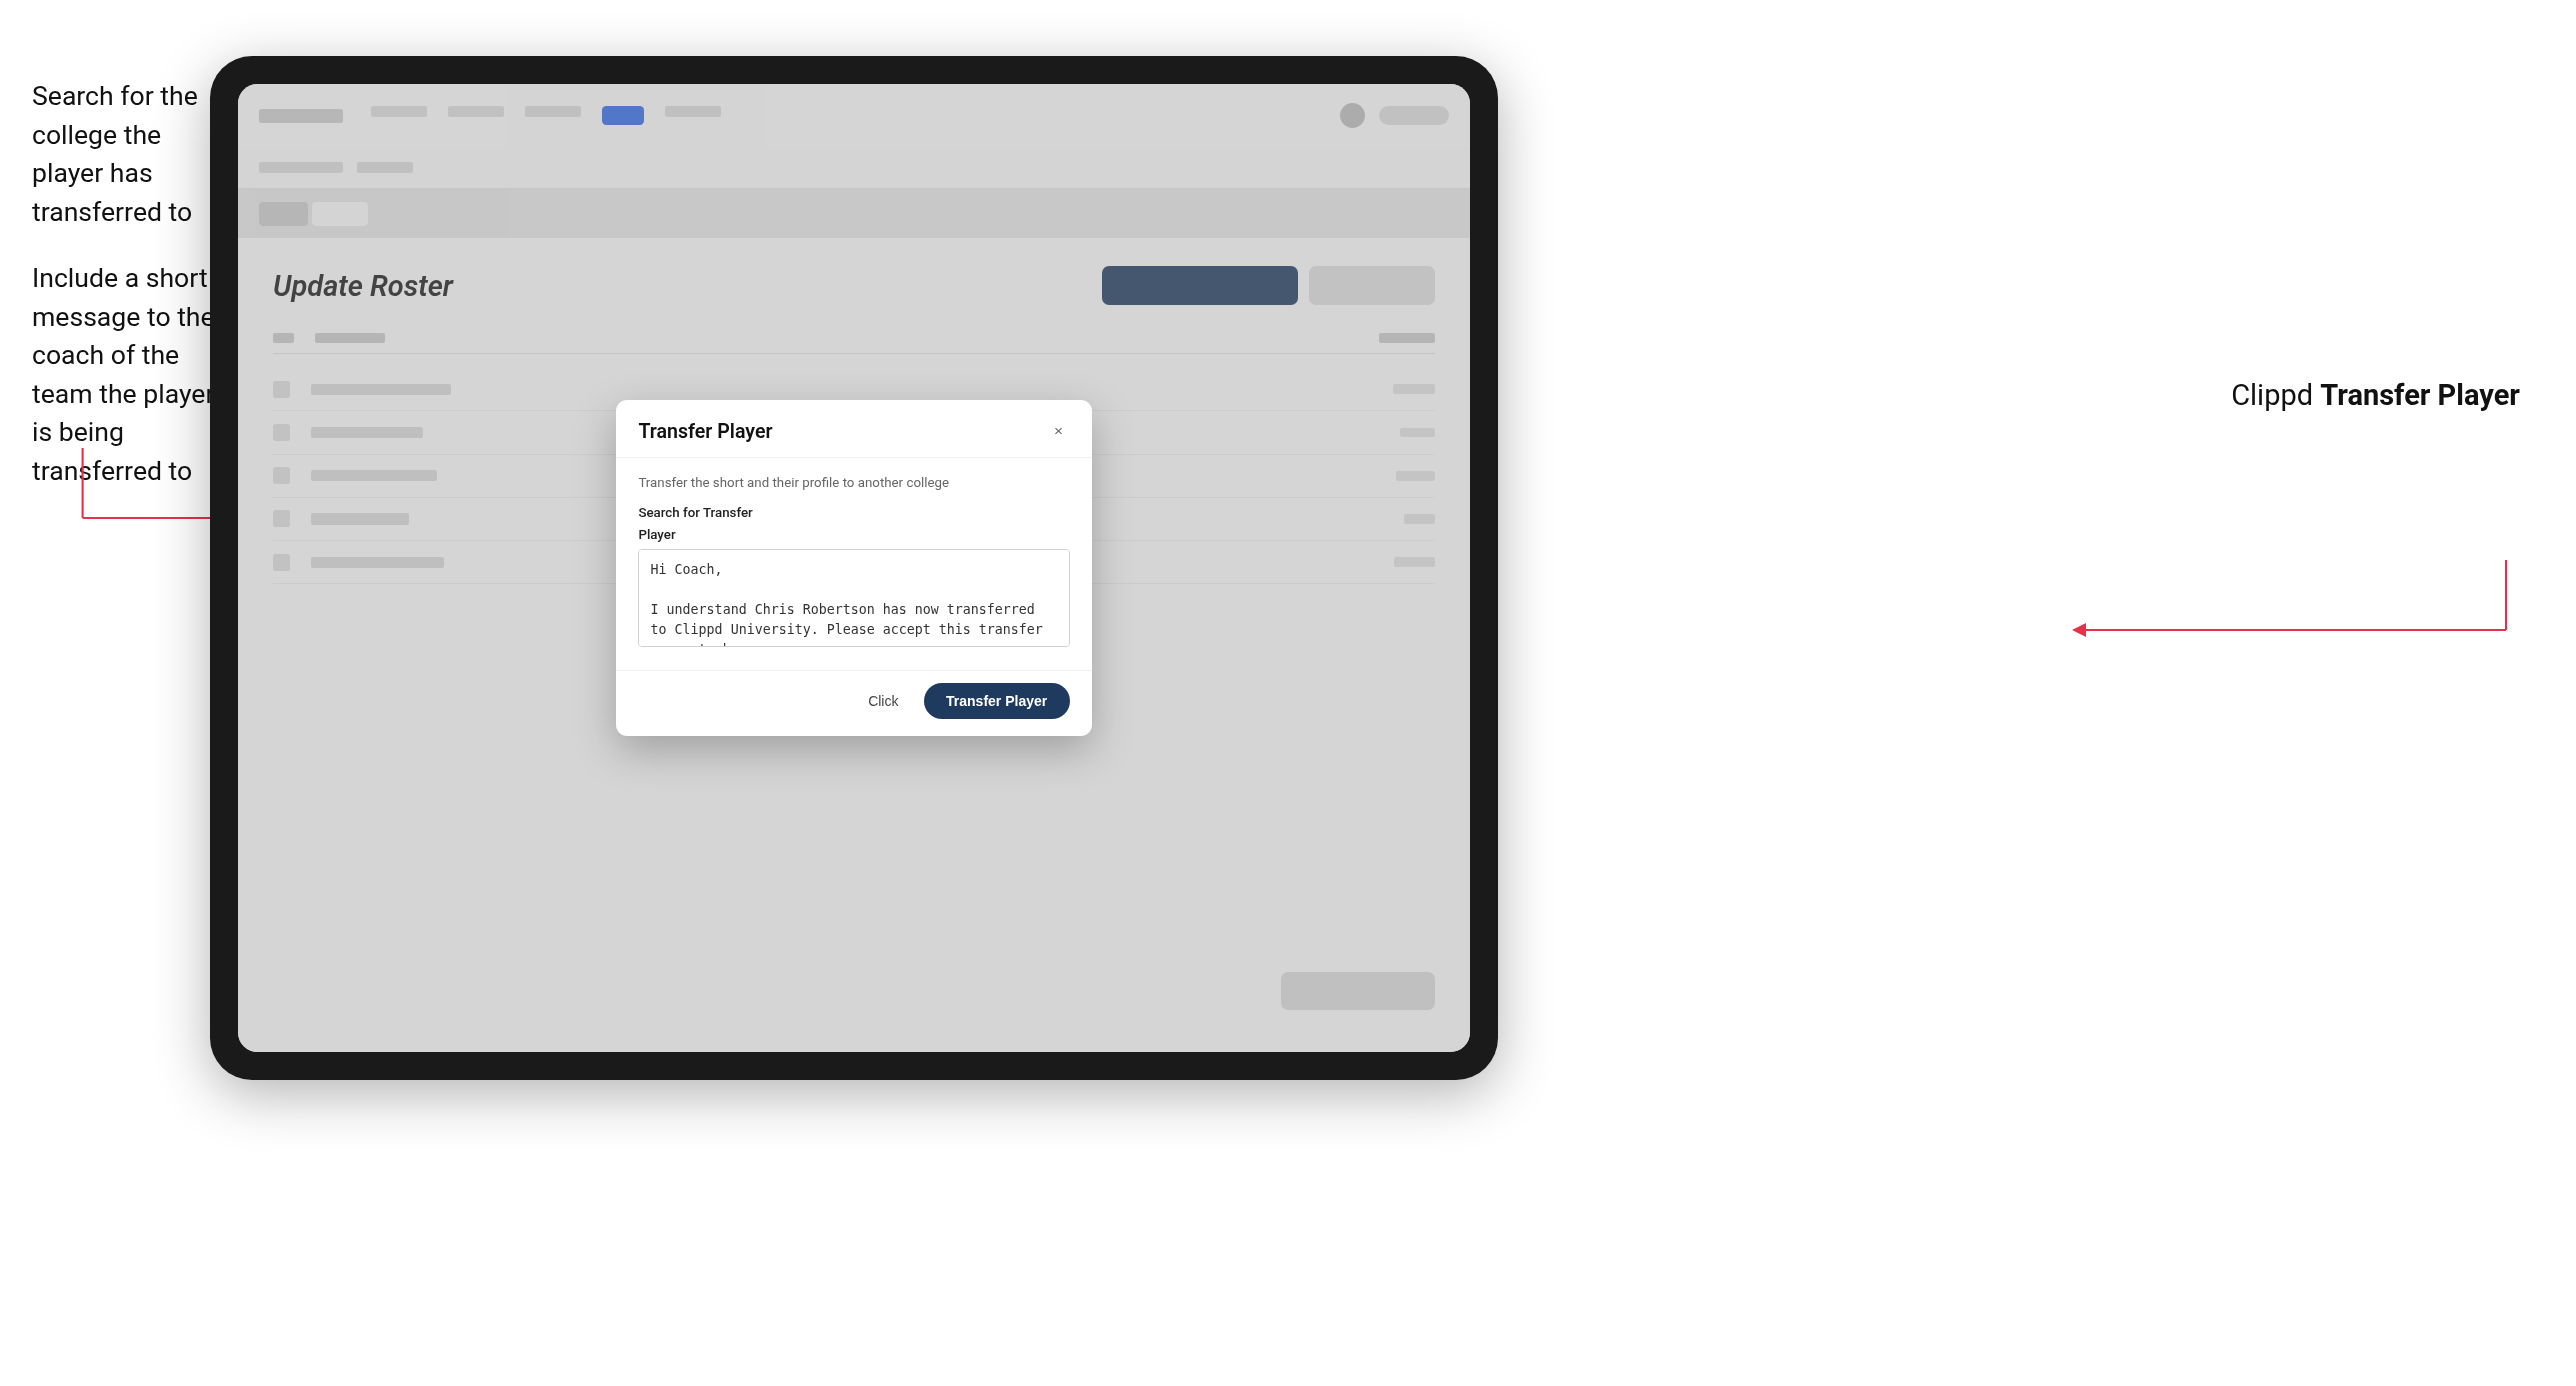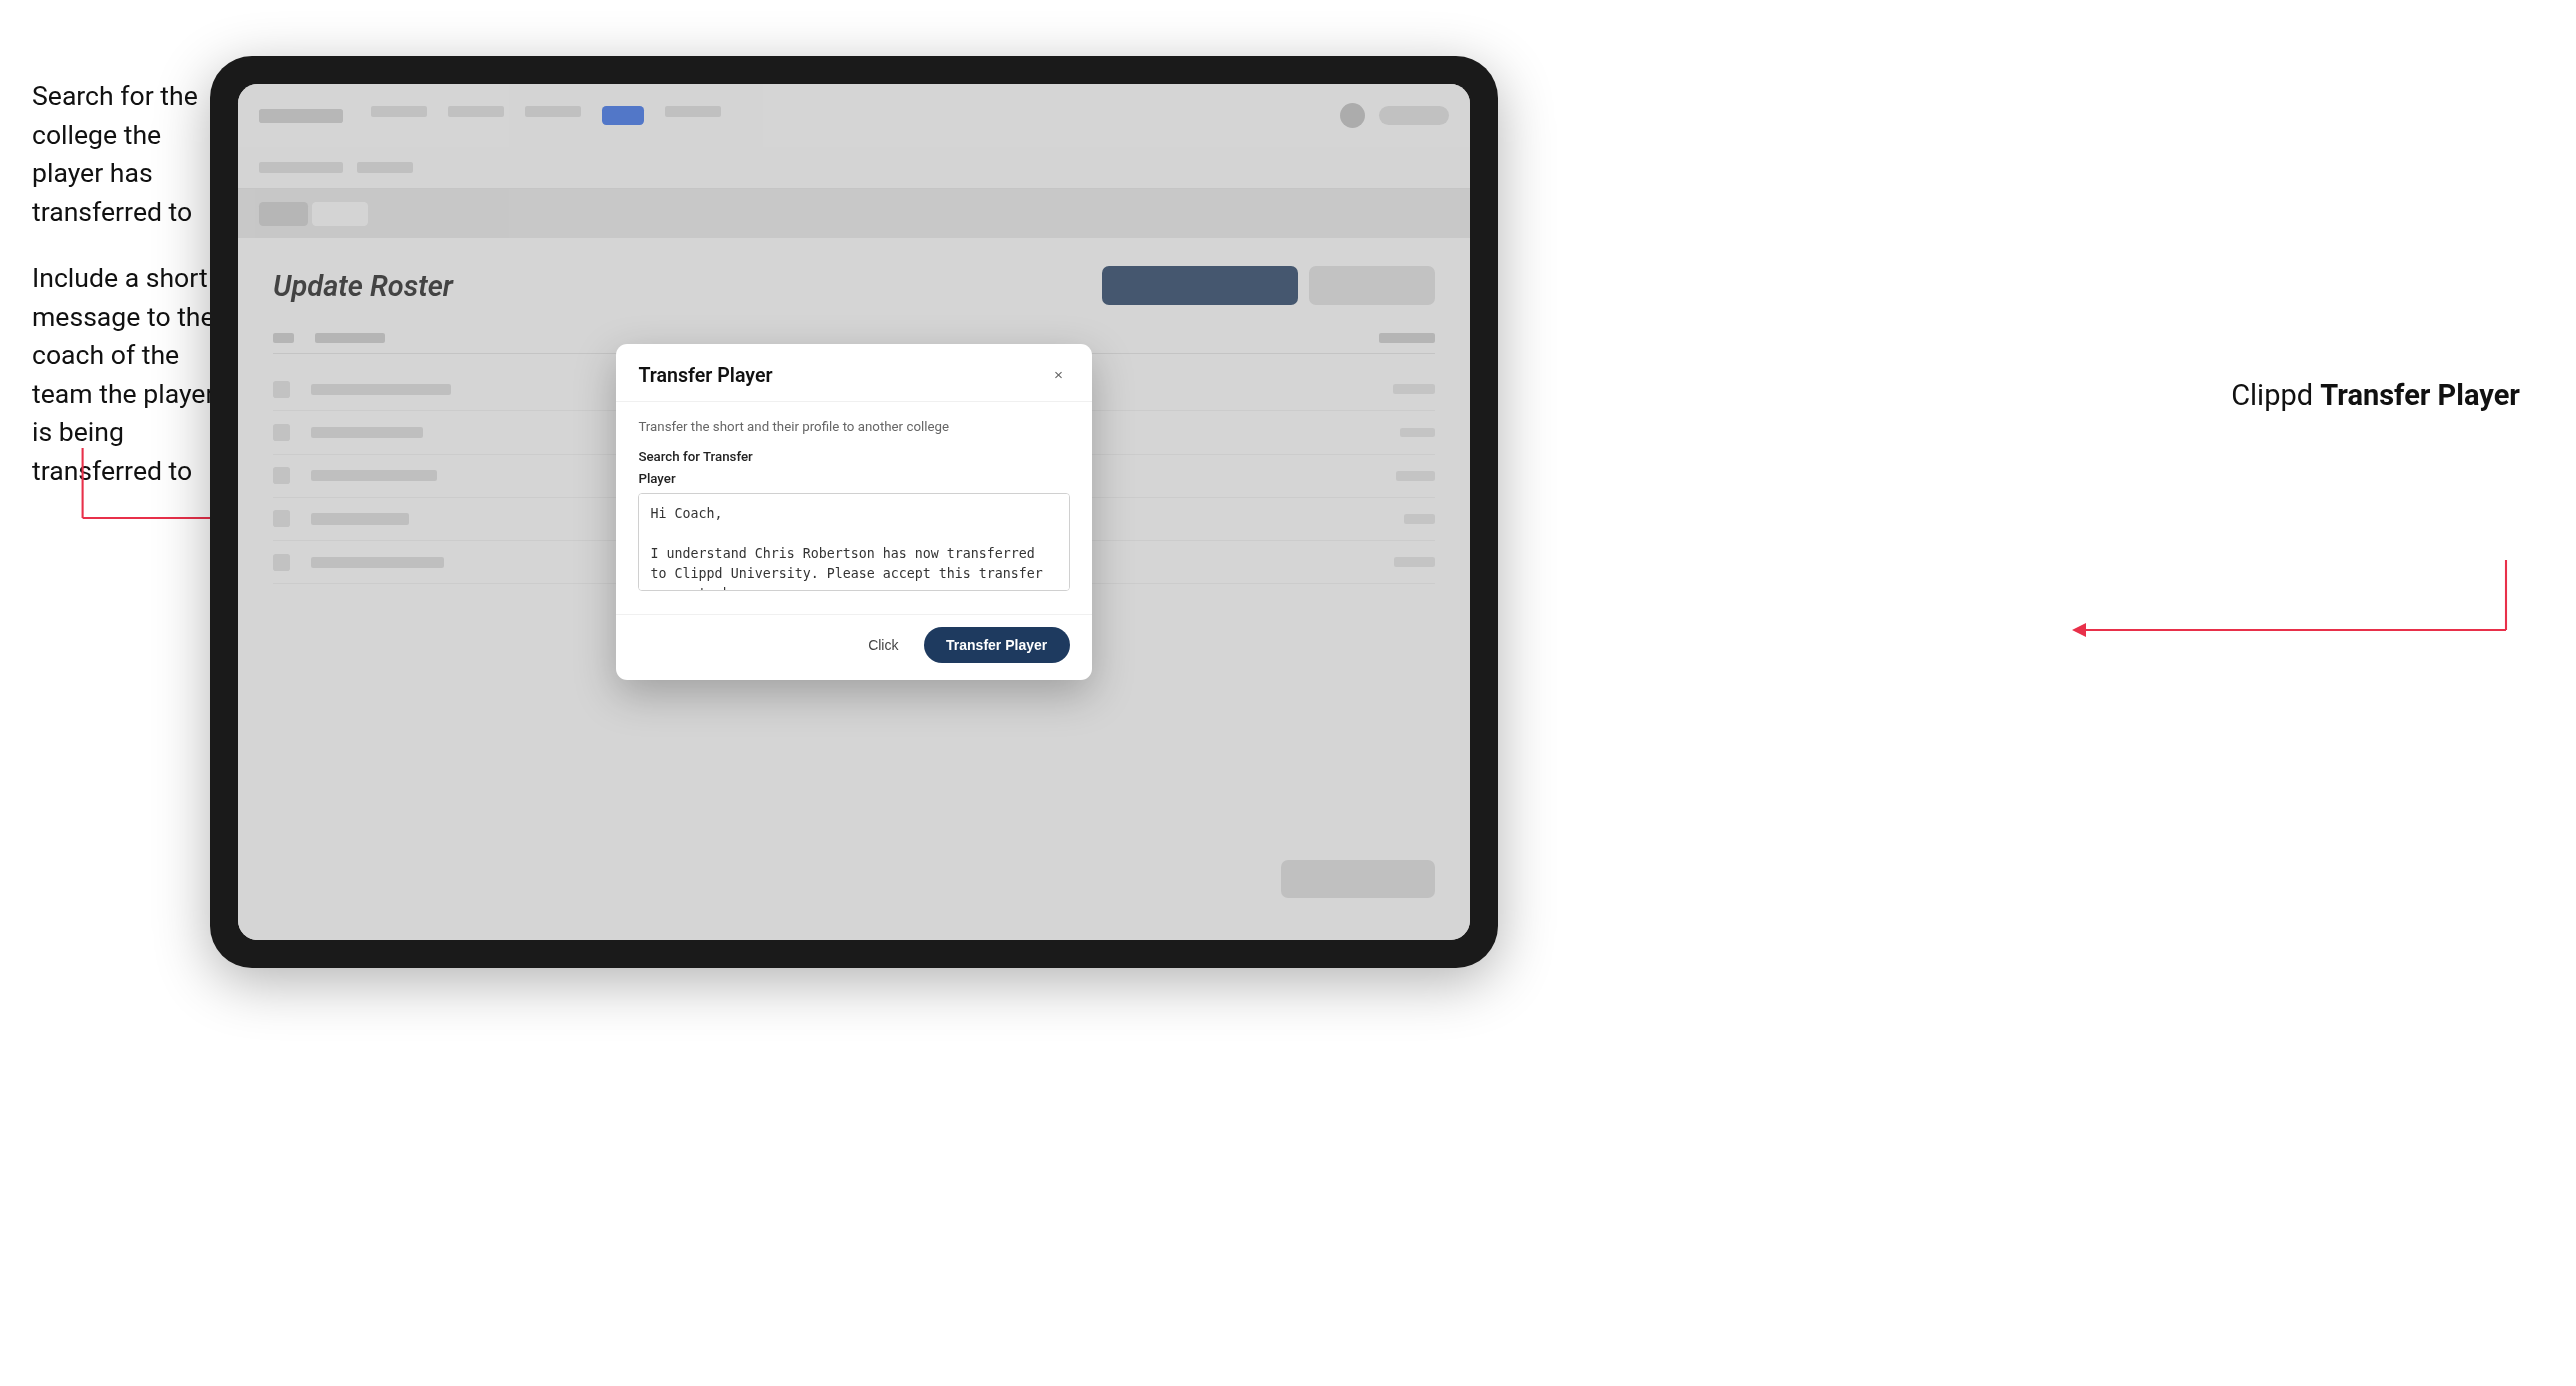--- a/index.html
+++ b/index.html
@@ -42,21 +42,21 @@
     .annotation-right strong {
       font-weight: 700;
     }
 
     
     .tablet-frame {
       position: absolute;
       left: 210px;
       top: 56px;
       width: 1288px;
-      height: 912px;
+      height: 1024px;
       background: #1a1a1a;
       border-radius: 42px;
       box-shadow: 0 14px 56px rgba(0,0,0,0.3);
       padding: 28px;
     }
 
     .tablet-screen {
       width: 100%;
       height: 100%;
       background: #f0f0f0;

